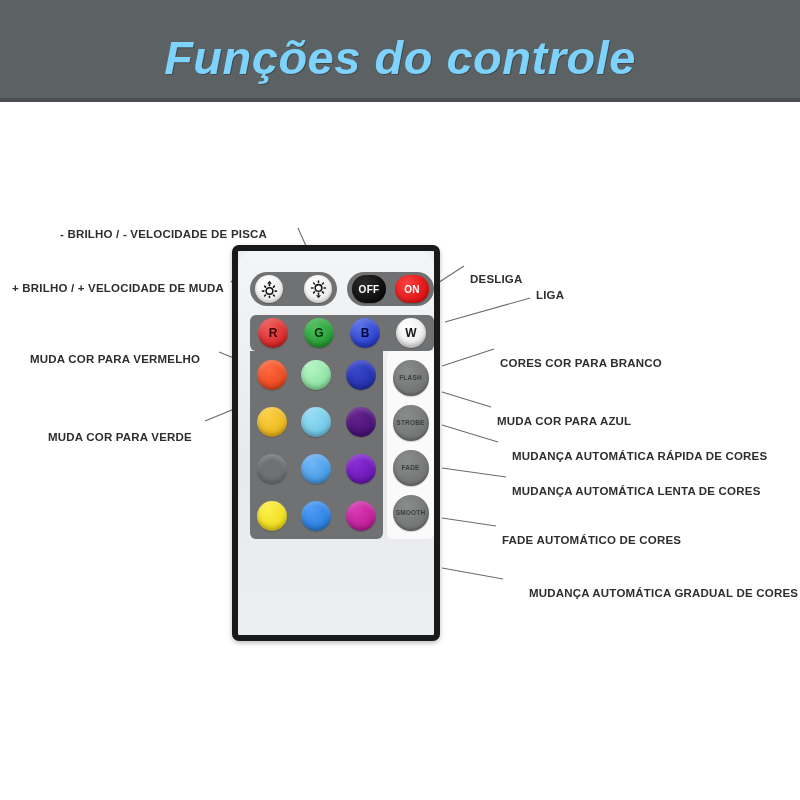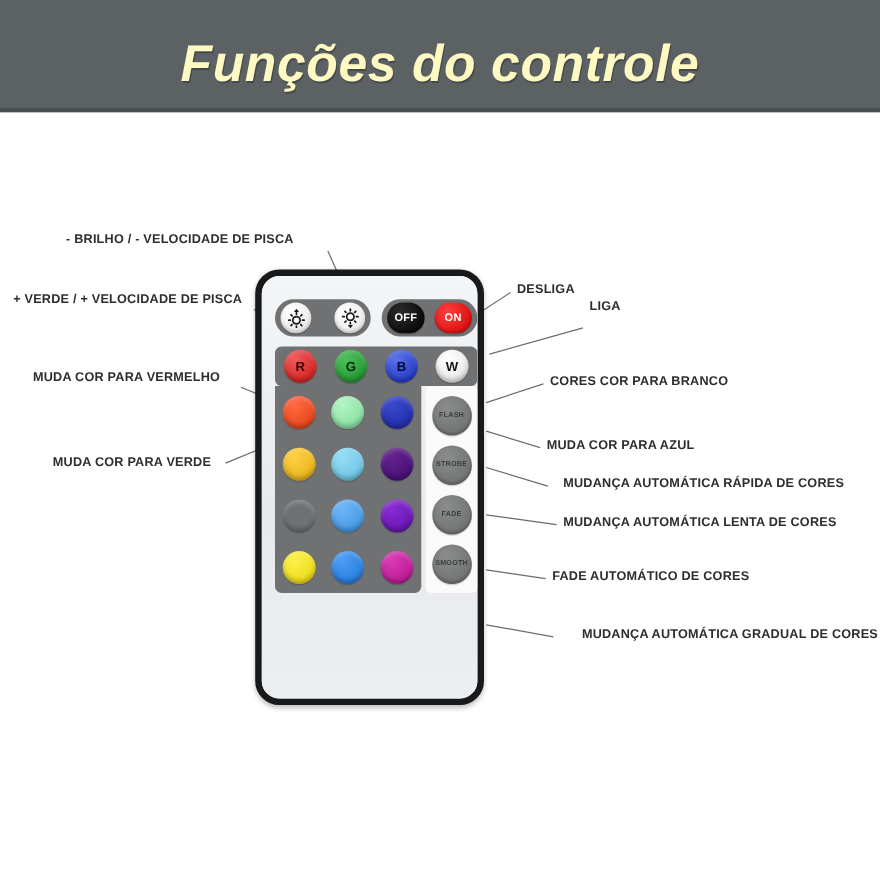--- a/index.html
+++ b/index.html
@@ -13,54 +13,55 @@
   #page { position: relative; width: 800px; height: 800px; background: #ffffff; }
 
   
   .banner {
     position: absolute; left: 0; top: 0; width: 800px; height: 102px;
     background: #5c6163;
     border-bottom: 4px solid #4a4f51;
     display: flex; align-items: center; justify-content: center;
   }
   .banner-title {
-    color: #fef9c3;
+    color: #7dd3fc;
     font-size: 47px;
     font-weight: bold;
     font-style: italic;
     letter-spacing: 0.5px;
     text-shadow: 1px 1px 0 rgba(0,0,0,0.25);
     white-space: nowrap;
     margin-top: 16px;
   }
 
   
   .label {
     position: absolute;
     font-size: 11.5px;
     font-weight: bold;
     color: #2e2e2e;
     letter-spacing: 0.2px;
     white-space: nowrap;
     line-height: 1;
+    margin-top: 16px;
   }
   .label.right { text-align: right; }
   .label.left  { text-align: right; }
 
   
   #leaders { position: absolute; left: 0; top: 0; width: 800px; height: 800px; pointer-events: none; }
 
   
   .remote {
     position: absolute;
     left: 232px; top: 245px;
     width: 208px; height: 396px;
     background: #eceef0;
     border: 6px solid #18191b;
-    border-radius: 22px;
+    border-radius: 7px;
     box-shadow: 0 2px 5px rgba(0,0,0,0.25);
   }
   .remote-inner {
     position: absolute; left: 0; top: 0; right: 0; bottom: 0;
     border-radius: 16px;
     background: linear-gradient(180deg, #f4f5f6 0%, #e7e9ec 55%, #eceef0 100%);
     overflow: hidden;
   }
 
   
@@ -153,21 +154,21 @@
       <line x1="494" y1="349" x2="442" y2="366"></line>
       <line x1="491" y1="407" x2="442" y2="392"></line>
       <line x1="498" y1="442" x2="442" y2="425"></line>
       <line x1="506" y1="477" x2="442" y2="468"></line>
       <line x1="496" y1="526" x2="442" y2="518"></line>
       <line x1="503" y1="579" x2="442" y2="568"></line>
     </g>
   </svg>
 
   <div class="label left" style="left:60px; top:213px;">- BRILHO / - VELOCIDADE DE PISCA</div>
-  <div class="label left" style="left:12px; top:267px;">+ VERDE / + VELOCIDADE DE PISCA</div>
+  <div class="label left" style="left:12px; top:267px;">+ BRILHO / + VELOCIDADE DE MUDA</div>
   <div class="label left" style="left:30px; top:338px;">MUDA COR PARA VERMELHO</div>
   <div class="label left" style="left:48px; top:416px;">MUDA COR PARA VERDE</div>
 
   <div class="label right" style="left:470px; top:258px;">DESLIGA</div>
   <div class="label right" style="left:536px; top:274px;">LIGA</div>
   <div class="label right" style="left:500px; top:342px;">CORES COR PARA BRANCO</div>
   <div class="label right" style="left:497px; top:400px;">MUDA COR PARA AZUL</div>
   <div class="label right" style="left:504px; top:435px;padding-left:8px;">MUDANÇA AUTOMÁTICA RÁPIDA DE CORES</div>
   <div class="label right" style="left:512px; top:470px;">MUDANÇA AUTOMÁTICA LENTA DE CORES</div>
   <div class="label right" style="left:502px; top:519px;">FADE AUTOMÁTICO DE CORES</div>

